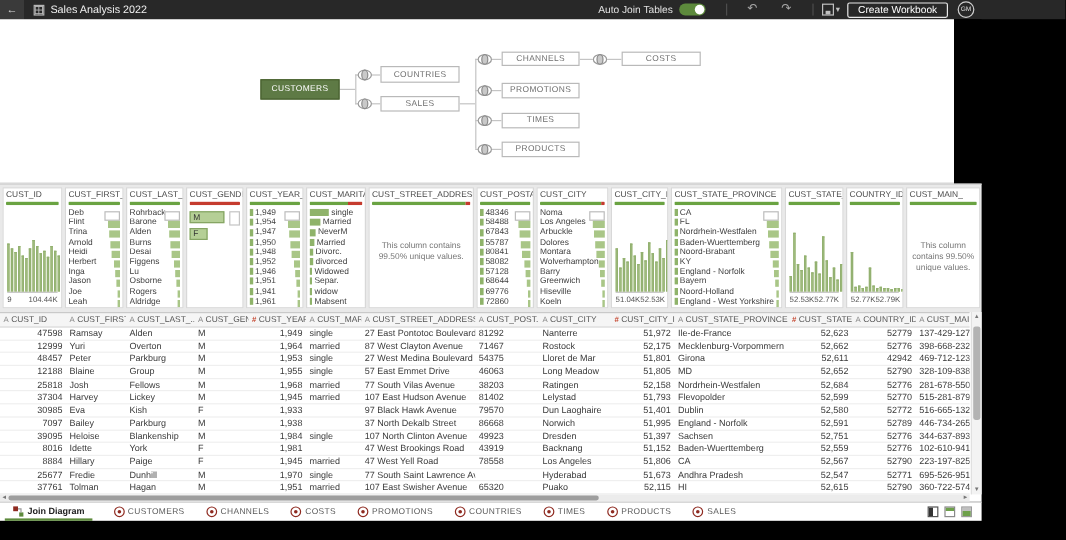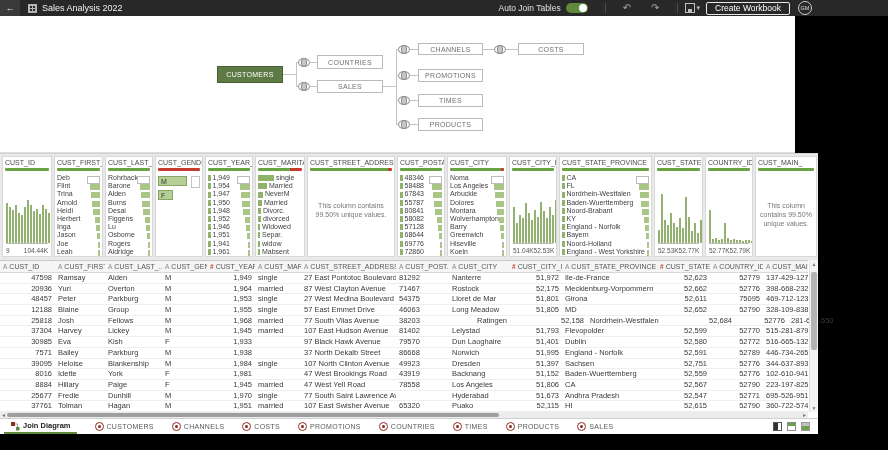--- a/index.html
+++ b/index.html
@@ -543,21 +543,21 @@
           <div class="td" style="width: 95px;">27 East Pontotoc Boulevard</div>
           <div class="td" style="width: 53px;">81292</div>
           <div class="td" style="width: 60px;">Nanterre</div>
           <div class="td r" style="width: 53px;">51,972</div>
           <div class="td" style="width: 95px;">Ile-de-France</div>
           <div class="td r" style="width: 53px;">52,623</div>
           <div class="td r" style="width: 53px;">52779</div>
           <div class="td" style="width: 45px;">137-429-127</div>
         </div>
         <div class="trow">
-          <div class="td r" style="width: 55px;">20936</div>
+          <div class="td r" style="width: 55px;">12999</div>
           <div class="td" style="width: 50px;">Yuri</div>
           <div class="td" style="width: 57px;">Overton</div>
           <div class="td" style="width: 45px;">M</div>
           <div class="td r" style="width: 48px;">1,964</div>
           <div class="td" style="width: 46px;">married</div>
           <div class="td" style="width: 95px;">87 West Clayton Avenue</div>
           <div class="td" style="width: 53px;">71467</div>
           <div class="td" style="width: 60px;">Rostock</div>
           <div class="td r" style="width: 53px;">52,175</div>
           <div class="td" style="width: 95px;">Mecklenburg-Vorpommern</div>
@@ -571,21 +571,21 @@
           <div class="td" style="width: 57px;">Parkburg</div>
           <div class="td" style="width: 45px;">M</div>
           <div class="td r" style="width: 48px;">1,953</div>
           <div class="td" style="width: 46px;">single</div>
           <div class="td" style="width: 95px;">27 West Medina Boulevard</div>
           <div class="td" style="width: 53px;">54375</div>
           <div class="td" style="width: 60px;">Lloret de Mar</div>
           <div class="td r" style="width: 53px;">51,801</div>
           <div class="td" style="width: 95px;">Girona</div>
           <div class="td r" style="width: 53px;">52,611</div>
-          <div class="td r" style="width: 53px;">75095</div>
+          <div class="td r" style="width: 53px;">42942</div>
           <div class="td" style="width: 45px;">469-712-123</div>
         </div>
         <div class="trow">
           <div class="td r" style="width: 55px;">12188</div>
           <div class="td" style="width: 50px;">Blaine</div>
           <div class="td" style="width: 57px;">Group</div>
           <div class="td" style="width: 45px;">M</div>
           <div class="td r" style="width: 48px;">1,955</div>
           <div class="td" style="width: 46px;">single</div>
           <div class="td" style="width: 95px;">57 East Emmet Drive</div>
@@ -599,21 +599,21 @@
         </div>
         <div class="trow">
           <div class="td r" style="width: 55px;">25818</div>
           <div class="td" style="width: 50px;">Josh</div>
           <div class="td" style="width: 57px;">Fellows</div>
           <div class="td" style="width: 45px;">M</div>
           <div class="td r" style="width: 48px;">1,968</div>
           <div class="td" style="width: 46px;">married</div>
           <div class="td" style="width: 95px;">77 South Vilas Avenue</div>
           <div class="td" style="width: 53px;">38203</div>
-          <div class="td" style="width: 60px; margin-left: 25px;">Ratingen</div>
+          <div class="td" style="width: 60px;">Ratingen</div>
           <div class="td r" style="width: 53px;">52,158</div>
           <div class="td" style="width: 95px;">Nordrhein-Westfalen</div>
           <div class="td r" style="width: 53px;">52,684</div>
           <div class="td r" style="width: 53px;">52776</div>
           <div class="td" style="width: 45px;">281-678-550</div>
         </div>
         <div class="trow">
           <div class="td r" style="width: 55px;">37304</div>
           <div class="td" style="width: 50px;">Harvey</div>
           <div class="td" style="width: 57px;">Lickey</div>
@@ -639,21 +639,21 @@
           <div class="td" style="width: 95px;">97 Black Hawk Avenue</div>
           <div class="td" style="width: 53px;">79570</div>
           <div class="td" style="width: 60px;">Dun Laoghaire</div>
           <div class="td r" style="width: 53px;">51,401</div>
           <div class="td" style="width: 95px;">Dublin</div>
           <div class="td r" style="width: 53px;">52,580</div>
           <div class="td r" style="width: 53px;">52772</div>
           <div class="td" style="width: 45px;">516-665-132</div>
         </div>
         <div class="trow">
-          <div class="td r" style="width: 55px;">7571</div>
+          <div class="td r" style="width: 55px;">7097</div>
           <div class="td" style="width: 50px;">Bailey</div>
           <div class="td" style="width: 57px;">Parkburg</div>
           <div class="td" style="width: 45px;">M</div>
           <div class="td r" style="width: 48px;">1,938</div>
           <div class="td" style="width: 46px;"></div>
           <div class="td" style="width: 95px;">37 North Dekalb Street</div>
           <div class="td" style="width: 53px;">86668</div>
           <div class="td" style="width: 60px;">Norwich</div>
           <div class="td r" style="width: 53px;">51,995</div>
           <div class="td" style="width: 95px;">England - Norfolk</div>

